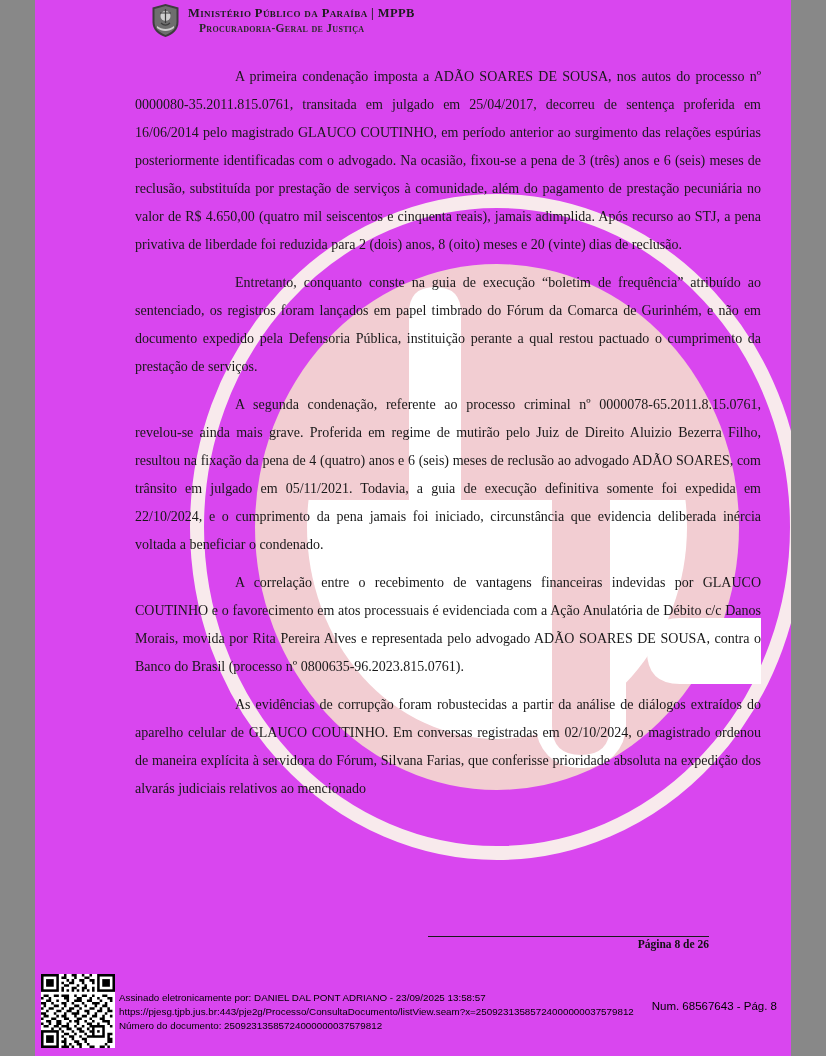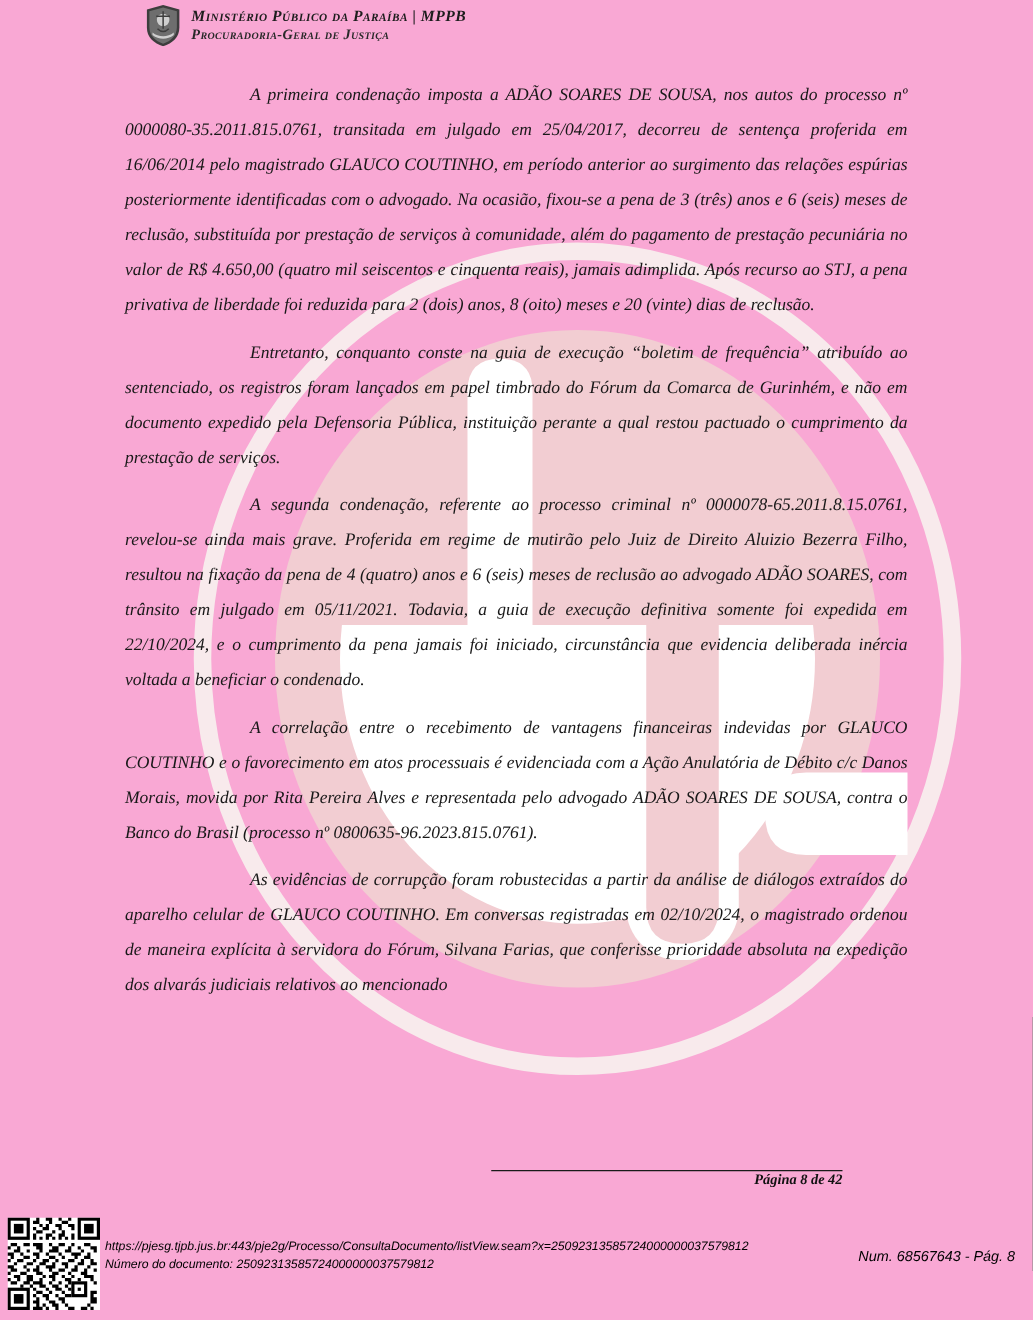--- a/index.html
+++ b/index.html
@@ -1,31 +1,31 @@
 <!DOCTYPE html>
 <html><head>
 <meta charset="utf-8">
 <style>
   html,body { margin:0; padding:0; background:#888; }
   .page {
-    position:relative; width:826px; height:1056px; margin:0 auto;
-    background:#f9a8d4; overflow:hidden;
-    font-family:"Liberation Serif", serif; color:#151515;font-style:italic;
+    position:relative; width:756px; height:1056px; margin:0 auto;
+    background:#d946ef; overflow:hidden;
+    font-family:"Liberation Serif", serif; color:#151515;
   }
   
   .header { position:absolute; left:117px; top:4px; display:flex; gap:9px; align-items:flex-start; z-index:3; }
   .crest { width:27px; height:33px; flex:0 0 auto; }
   .org-lines { padding-top:2px; }
   .org-line1 {
     font-size:12.5px; font-weight:bold; font-variant:small-caps;
     letter-spacing:0.4px; line-height:15px; color:#1d1d1d; white-space:nowrap;
   }
   .org-line2 {
     font-size:11.5px; font-weight:bold; font-variant:small-caps;
-    letter-spacing:0.3px; line-height:14px; color:#2a2a2a; white-space:nowrap;
+    letter-spacing:0.3px; line-height:14px; color:#2a2a2a; white-space:nowrap;margin-left:11px;
   }
   
   .watermark { position:absolute; left:0; top:0; z-index:1; pointer-events:none; }
   
   .body-text { position:absolute; left:100px; top:63px; width:626px; z-index:2; }
   .body-text p {
     margin:0 0 10px 0; text-indent:100px; text-align:justify;
     font-size:14px; line-height:28px; color:#181818;
   }
   
@@ -88,21 +88,21 @@
 
   <div class="body-text">
     <p>A primeira condenação imposta a ADÃO SOARES DE SOUSA, nos autos do processo nº 0000080-35.2011.815.0761, transitada em julgado em 25/04/2017, decorreu de sentença proferida em 16/06/2014 pelo magistrado GLAUCO COUTINHO, em período anterior ao surgimento das relações espúrias posteriormente identificadas com o advogado. Na ocasião, fixou-se a pena de 3 (três) anos e 6 (seis) meses de reclusão, substituída por prestação de serviços à comunidade, além do pagamento de prestação pecuniária no valor de R$ 4.650,00 (quatro mil seiscentos e cinquenta reais), jamais adimplida. Após recurso ao STJ, a pena privativa de liberdade foi reduzida para 2 (dois) anos, 8 (oito) meses e 20 (vinte) dias de reclusão.</p>
     <p>Entretanto, conquanto conste na guia de execução “boletim de frequência” atribuído ao sentenciado, os registros foram lançados em papel timbrado do Fórum da Comarca de Gurinhém, e não em documento expedido pela Defensoria Pública, instituição perante a qual restou pactuado o cumprimento da prestação de serviços.</p>
     <p>A segunda condenação, referente ao processo criminal nº 0000078-65.2011.8.15.0761, revelou-se ainda mais grave. Proferida em regime de mutirão pelo Juiz de Direito Aluizio Bezerra Filho, resultou na fixação da pena de 4 (quatro) anos e 6 (seis) meses de reclusão ao advogado ADÃO SOARES, com trânsito em julgado em 05/11/2021. Todavia, a guia de execução definitiva somente foi expedida em 22/10/2024, e o cumprimento da pena jamais foi iniciado, circunstância que evidencia deliberada inércia voltada a beneficiar o condenado.</p>
     <p>A correlação entre o recebimento de vantagens financeiras indevidas por GLAUCO COUTINHO e o favorecimento em atos processuais é evidenciada com a Ação Anulatória de Débito c/c Danos Morais, movida por Rita Pereira Alves e representada pelo advogado ADÃO SOARES DE SOUSA, contra o Banco do Brasil (processo nº 0800635-96.2023.815.0761).</p>
     <p>As evidências de corrupção foram robustecidas a partir da análise de diálogos extraídos do aparelho celular de GLAUCO COUTINHO. Em conversas registradas em 02/10/2024, o magistrado ordenou de maneira explícita à servidora do Fórum, Silvana Farias, que conferisse prioridade absoluta na expedição dos alvarás judiciais relativos ao mencionado</p>
   </div>
 
   <div class="page-footer">
-    <span class="label">Página 8 de 42</span>
+    <span class="label">Página 8 de 26</span>
   </div>
 
   <svg class="qr-wrap" viewBox="0 0 29 29" aria-hidden="true">
     <rect x="0" y="0" width="29" height="29" fill="#ffffff"></rect>
     <path fill="#000000" d="
       M9 0h1v1h-1z M12 0h2v1h-2z M16 0h1v1h-1z M19 0h1v1h-1z
       M8 1h2v1h-2z M13 1h1v1h-1z M17 1h2v1h-2z
       M10 2h1v1h-1z M12 2h1v1h-1z M15 2h2v1h-2z M19 2h2v1h-2z
       M8 3h1v1h-1z M11 3h2v1h-2z M16 3h1v1h-1z M20 3h1v1h-1z
       M9 4h2v1h-2z M14 4h1v1h-1z M17 4h1v1h-1z
@@ -140,19 +140,20 @@
       <rect x="0" y="22" width="7" height="7" fill="#000"></rect>
         <rect x="1" y="23" width="5" height="5" fill="#fff"></rect>
         <rect x="2" y="24" width="3" height="3" fill="#000"></rect>
       <rect x="20" y="20" width="5" height="5" fill="#000"></rect>
         <rect x="21" y="21" width="3" height="3" fill="#fff"></rect>
         <rect x="22" y="22" width="1" height="1" fill="#000"></rect>
     </g>
   </svg>
 
   <div class="sig-block">
+    <div>Assinado eletronicamente por: DANIEL DAL PONT ADRIANO - 23/09/2025 13:58:57</div>
     <div>https://pjesg.tjpb.jus.br:443/pje2g/Processo/ConsultaDocumento/listView.seam?x=25092313585724000000037579812</div>
     <div>Número do documento: 25092313585724000000037579812</div>
   </div>
 
   <div class="doc-ref">Num. 68567643 - Pág. 8</div>
 
 </div>
 
 </body></html>

